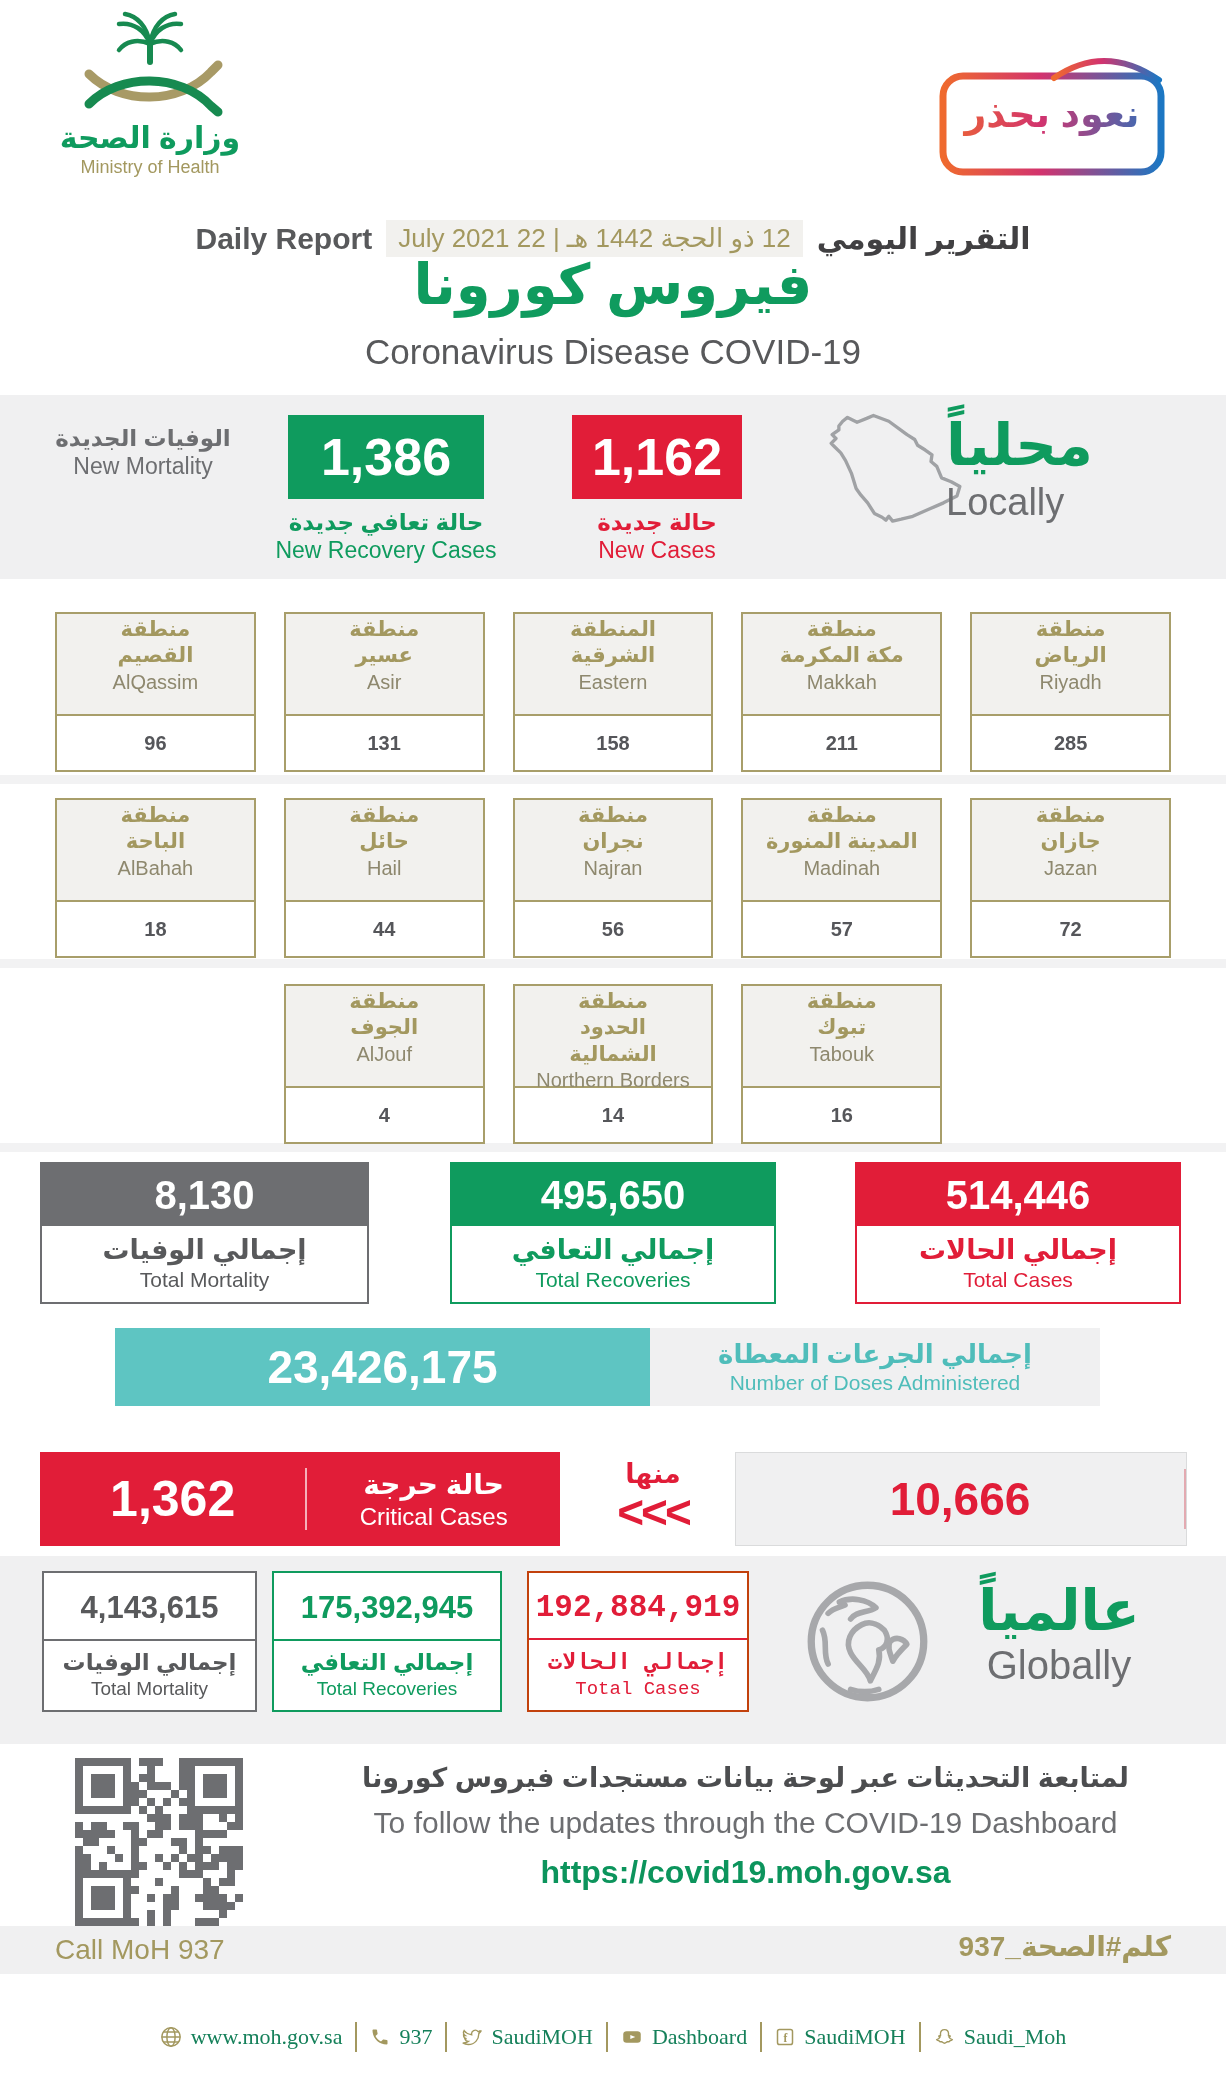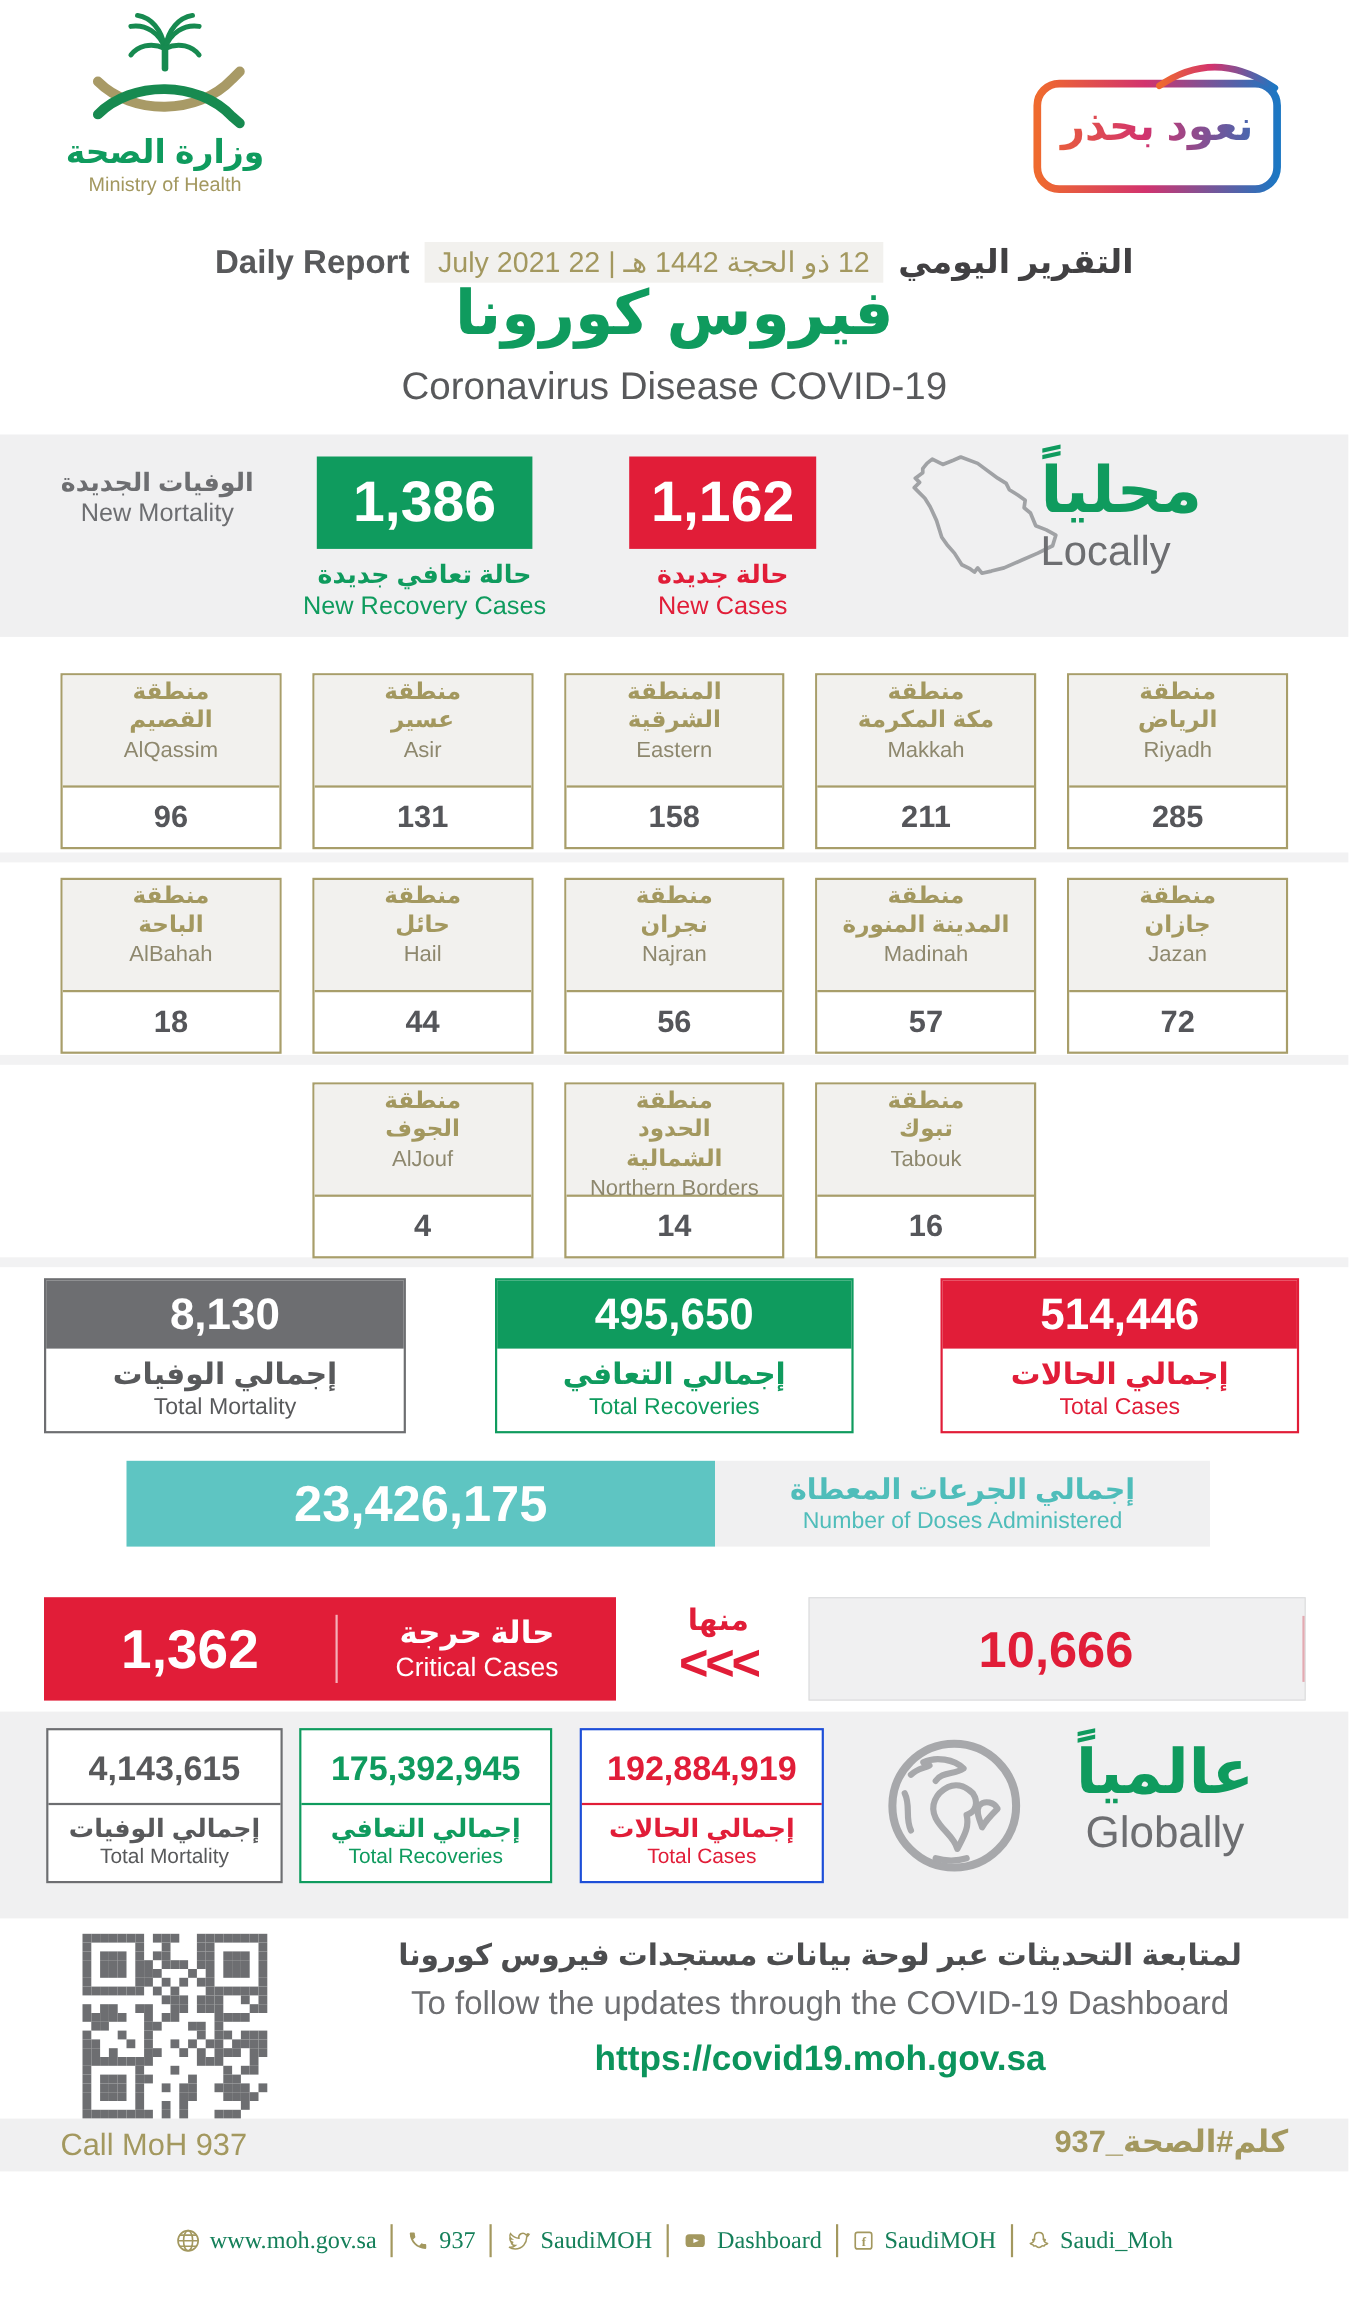--- a/index.html
+++ b/index.html
@@ -42,21 +42,21 @@
   .locally-en{font-size:38px;color:#6d6e71;margin-top:2px;}
 
   
   .regions{position:absolute;left:55px;top:612px;width:1116px;display:grid;
            grid-template-columns:repeat(5,1fr);column-gap:28px;row-gap:26px;}
   .rcard{border:2px solid #a89e6a;background:#fff;text-align:center;}
   .rc-head{background:#f2f1ee;border-bottom:2px solid #a89e6a;height:96px;
            display:flex;flex-direction:column;padding:2px 21px;}
   .rc-ar{color:#a3985f;font-weight:bold;font-size:21px;line-height:1.25;direction:rtl;}
   .rc-en{color:#8e886e;font-size:20px;margin-top:2px;}
-  .rc-num{color:#55565a;font-weight:bold;font-size:28px;height:54px;line-height:54px;}
+  .rc-num{color:#55565a;font-weight:bold;font-size:20px;height:54px;line-height:54px;}
   .strip{position:absolute;left:0;right:0;height:9px;background:#f2f2f3;}
 
   
   .tcard{position:absolute;top:1162px;text-align:center;background:#fff;}
   .tc-head{color:#fff;font-size:40px;font-weight:bold;height:62px;line-height:62px;}
   .tc-ar{font-size:27px;font-weight:bold;margin-top:8px;direction:rtl;}
   .tc-en{font-size:21px;margin:2px 0 10px;}
 
   
   .doses{position:absolute;left:115px;top:1328px;width:985px;height:78px;display:flex;}
@@ -355,21 +355,21 @@
   </div>
 
   <div class="gcard" style="left:272px;width:230px;border:2px solid #0f9b5e;color:#0f9b5e;">
     <div class="gc-num" style="border-bottom:2px solid #0f9b5e;">175,392,945</div>
     <div class="gc-labs">
       <div class="gc-ar">إجمالي التعافي</div>
       <div class="gc-en">Total Recoveries</div>
     </div>
   </div>
 
-  <div class="gcard" style="left:527px;width:222px;border:2px solid #1d4ed8;color:#e11d38;">
+  <div class="gcard" style="left:527px;width:222px;border:2px solid #c2410c;color:#e11d38;font-family:Liberation Mono, monospace;">
     <div class="gc-num" style="border-bottom:2px solid #e11d38;">192,884,919</div>
     <div class="gc-labs">
       <div class="gc-ar">إجمالي الحالات</div>
       <div class="gc-en">Total Cases</div>
     </div>
   </div>
 
   <svg class="globe" width="135" height="135" viewBox="0 0 48 48">
     <g fill="none" stroke="#a7a8ab" stroke-linecap="round" stroke-linejoin="round">
       <circle cx="24" cy="24" r="20" stroke-width="2.6"></circle>

